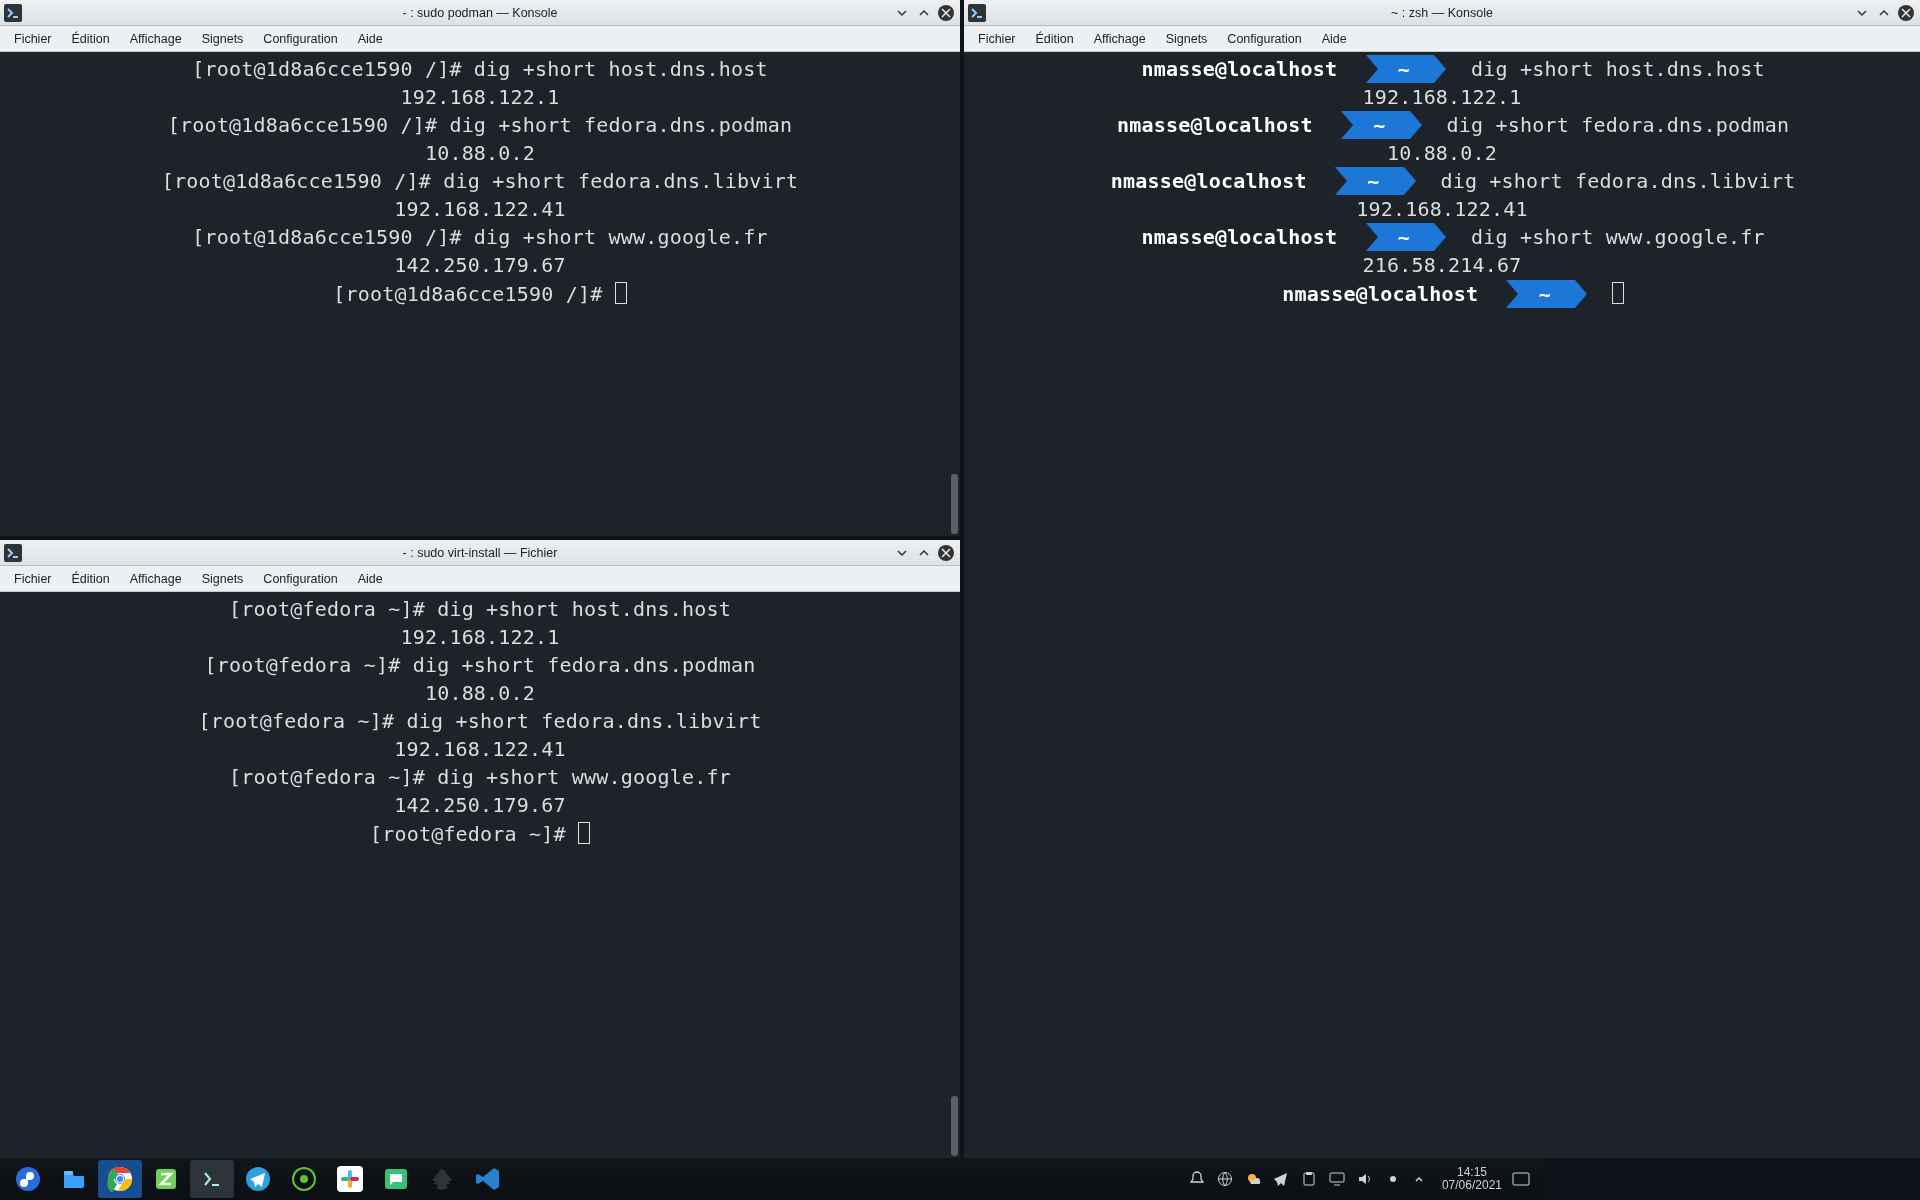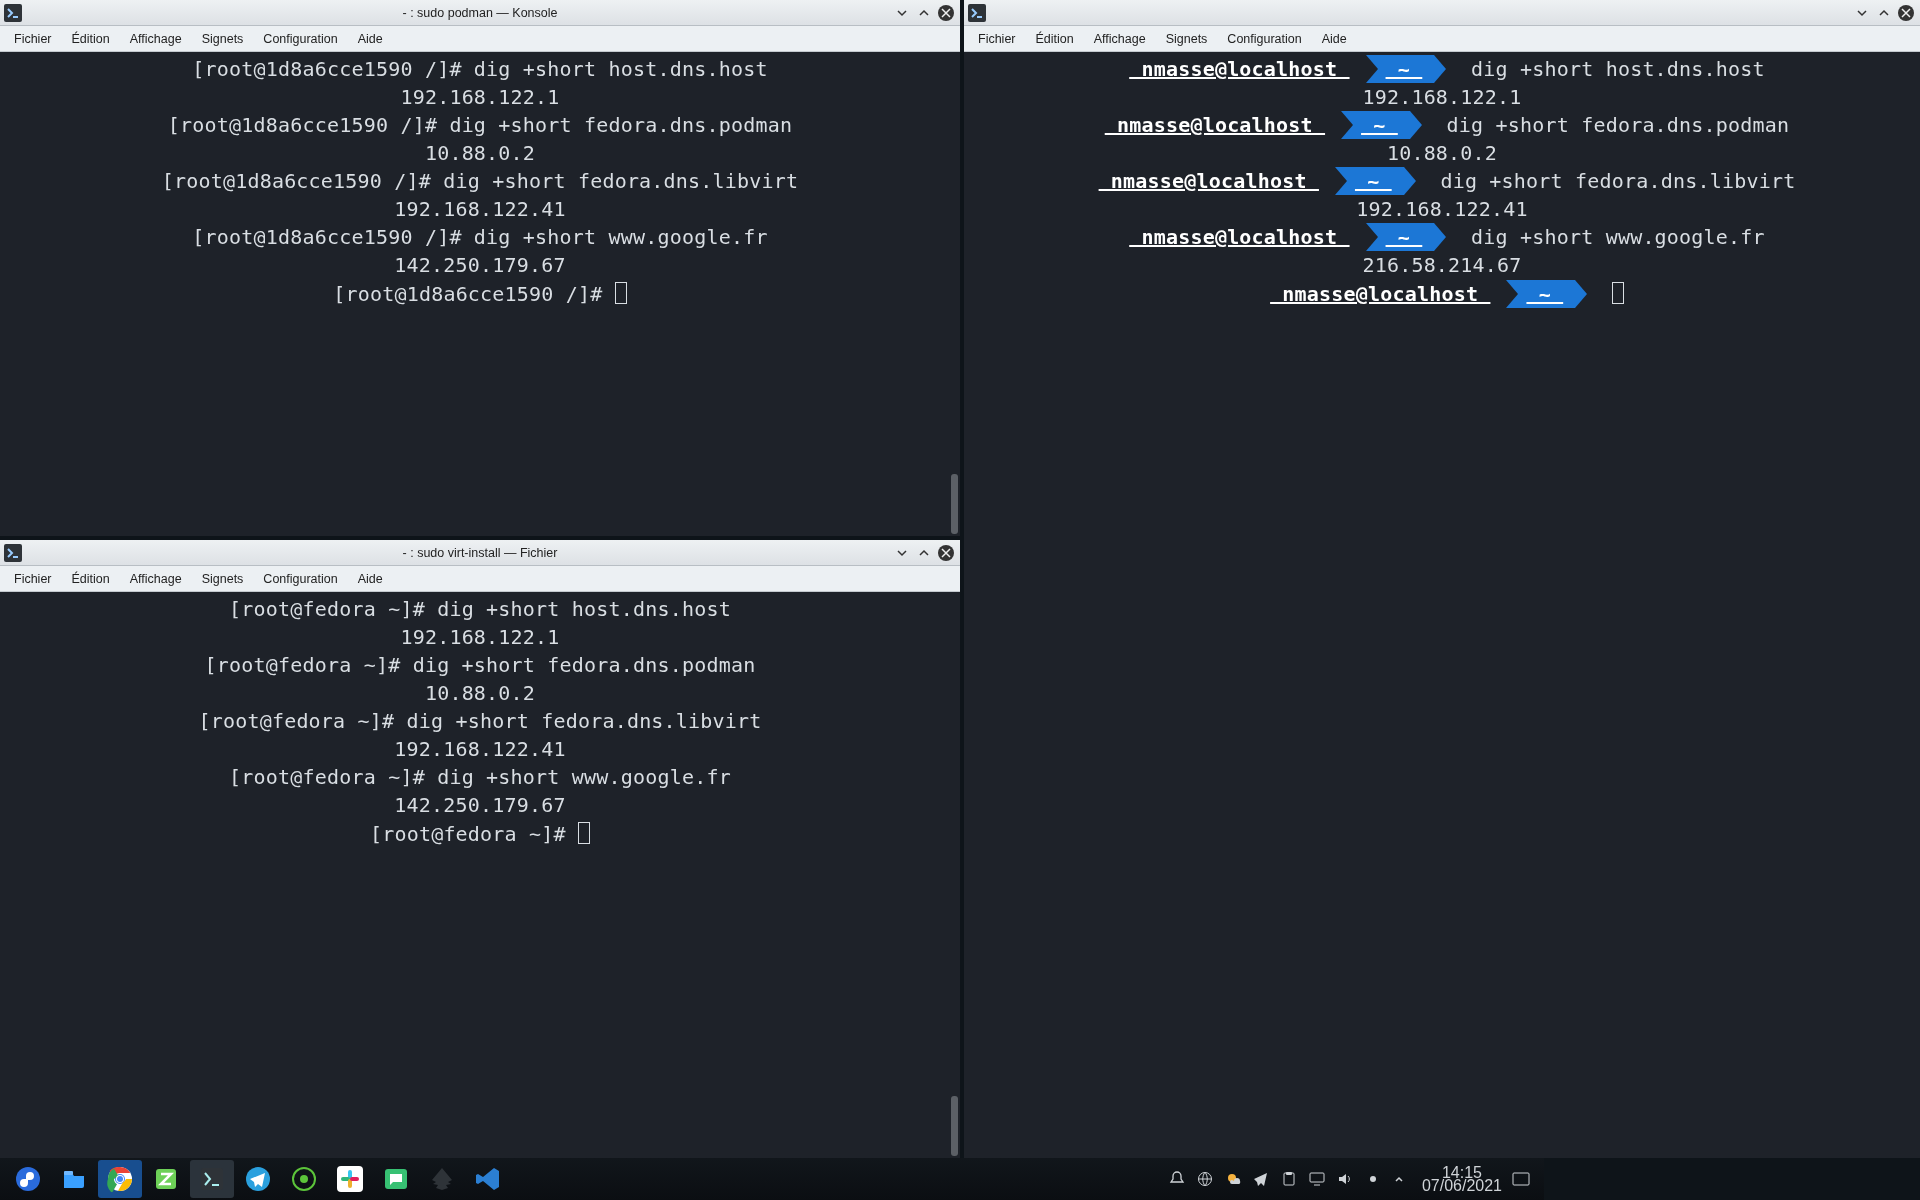--- a/index.html
+++ b/index.html
@@ -32,35 +32,35 @@
     font-family:"DejaVu Sans Mono","Menlo",monospace;
     font-size:20px; line-height:28px; letter-spacing:.2px;
     padding:3px 6px; position:relative; white-space:pre;text-align:center;}
   .scrollbar { position:absolute; right:2px; bottom:2px; width:7px;
     height:60px; background:#5c6066; border-radius:3px;}
   .cursor { display:inline-block; width:12px; height:22px;
     border:1.5px solid #d9dee3; transform:translateY(3px);}
   
   .zseg { display:inline-block; position:relative;
     padding:0 16px 0 10px; color:#fff; font-weight:600;
-    background:#1e2229;text-decoration:underline;}
+    background:#1e2229;}
   .zseg.arrow { background:#1c77d6; padding:0 12px 0 20px;}
   .zseg.arrow::before{ content:""; position:absolute; left:0; top:0;
     border-left:12px solid #1e2229; border-top:14px solid transparent;
     border-bottom:14px solid transparent;}
   .zseg.arrow::after{ content:""; position:absolute; right:-12px; top:0;
     border-left:12px solid #1c77d6; border-top:14px solid transparent;
     border-bottom:14px solid transparent;}
   .zline{ line-height:28px;}
 
   
   .taskbar { position:absolute; left:0; right:0; bottom:0; height:42px;
     background:linear-gradient(#11161b,#0b0e12);
     display:flex; align-items:center; padding:0 6px; gap:4px;
-    color:#cfd3d7; font-size:16px;}
+    color:#cfd3d7; font-size:12px;}
   .tb-ic { width:44px; height:38px; display:flex; align-items:center;
     justify-content:center; border-radius:3px; cursor:pointer;}
   .tb-ic.active{background:#2b333b;}
   .tb-ic.hl{background:#184e8f;}
   .tb-spacer{flex:1;}
   .tray { display:flex; align-items:center; gap:10px; padding-right:8px;}
   .tray .ic{width:18px;height:18px;display:flex;align-items:center;
     justify-content:center;cursor:pointer;}
   .clockbox{display:flex;flex-direction:column;align-items:center;
     line-height:13px; margin:0 6px;}
@@ -152,20 +152,21 @@
 </div>
 
 <div class="window" style="left:964px; top:0; width:956px; height:1158px;">
   <div class="titlebar">
     <span class="app-icon">
       <svg viewBox="0 0 12 12">
             <path d="M1 2l4 4-4 4" stroke="#9cf" stroke-width="2" fill="none"></path>
             <path d="M6 10h5" stroke="#9cf" stroke-width="2"></path>
           </svg>
     </span>
+    <span class="title">~ : zsh — Konsole</span>
     <span class="winbtns">
       <span class="winbtn">
         <svg width="12" height="12" viewBox="0 0 12 12">
               <path d="M2 4l4 4 4-4" stroke="#333" stroke-width="1.5" fill="none"></path>
             </svg>
           </span>
       <span class="winbtn">
         <svg width="12" height="12" viewBox="0 0 12 12">
               <path d="M2 8l4-4 4 4" stroke="#333" stroke-width="1.5" fill="none"></path>
             </svg>

